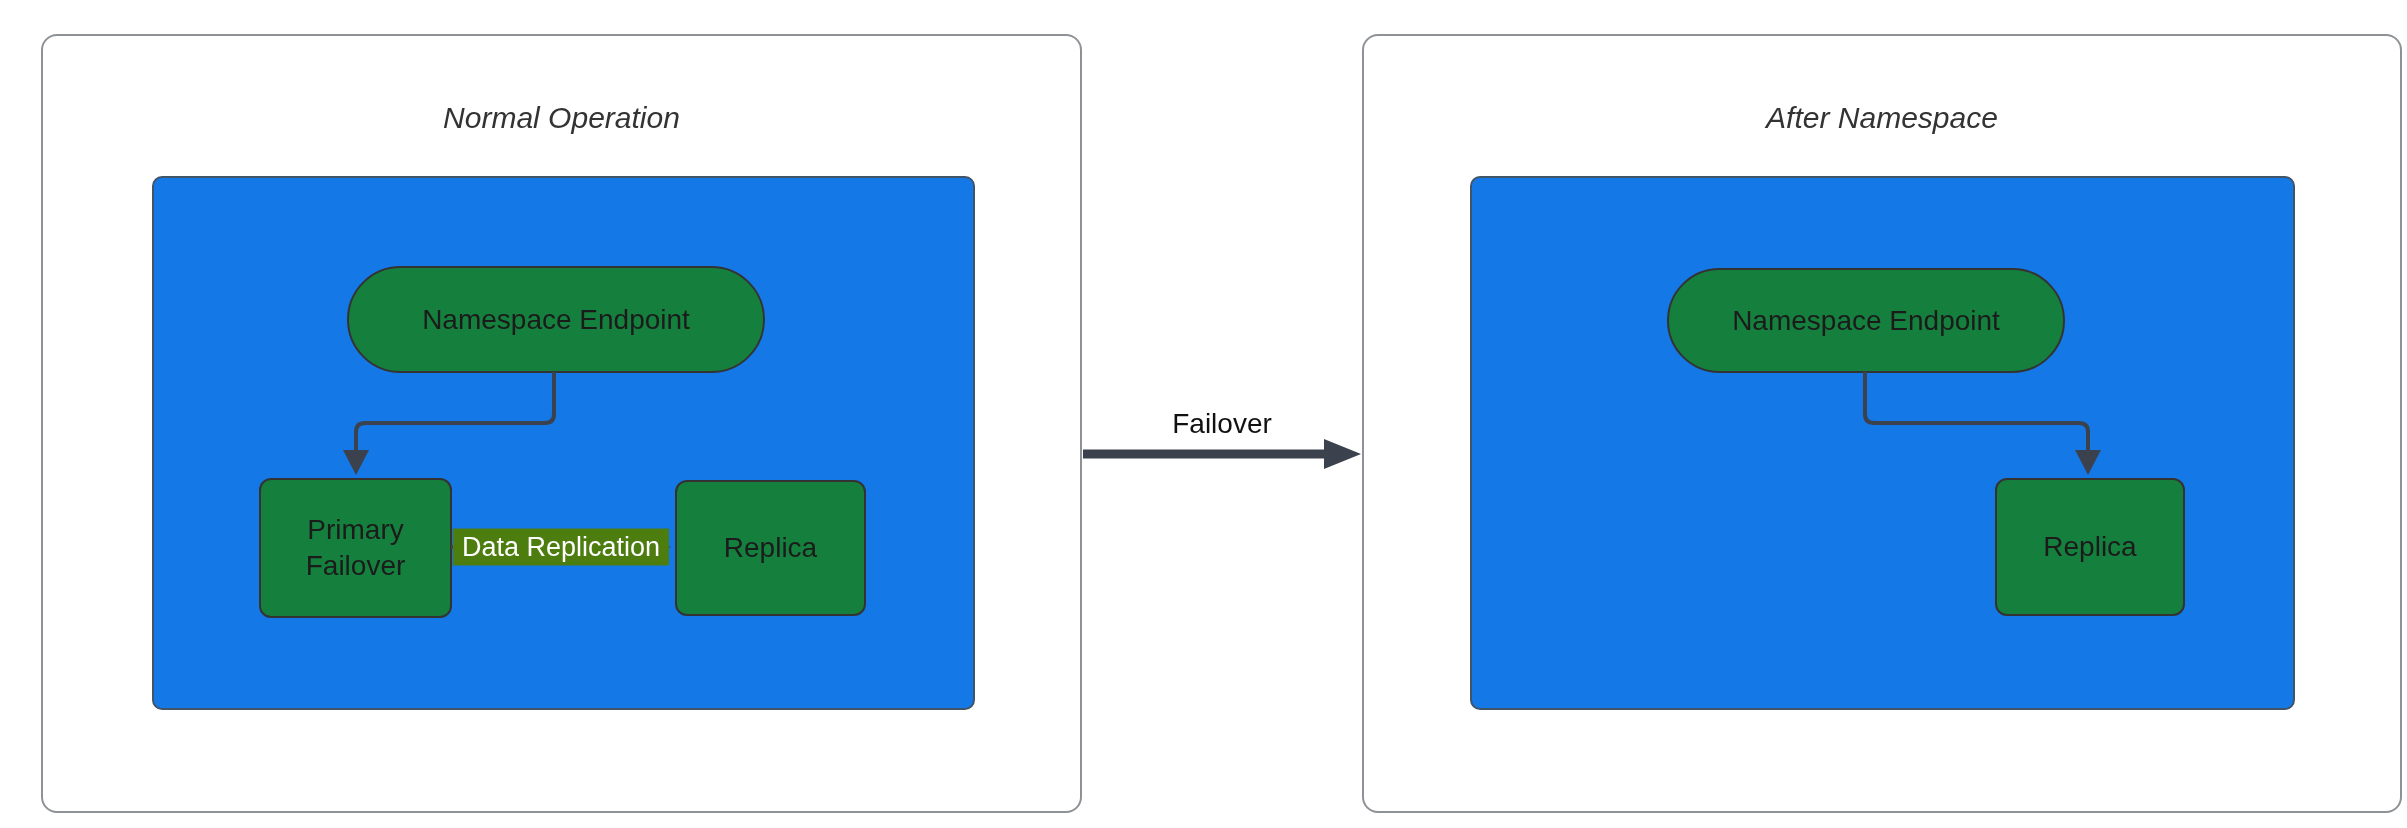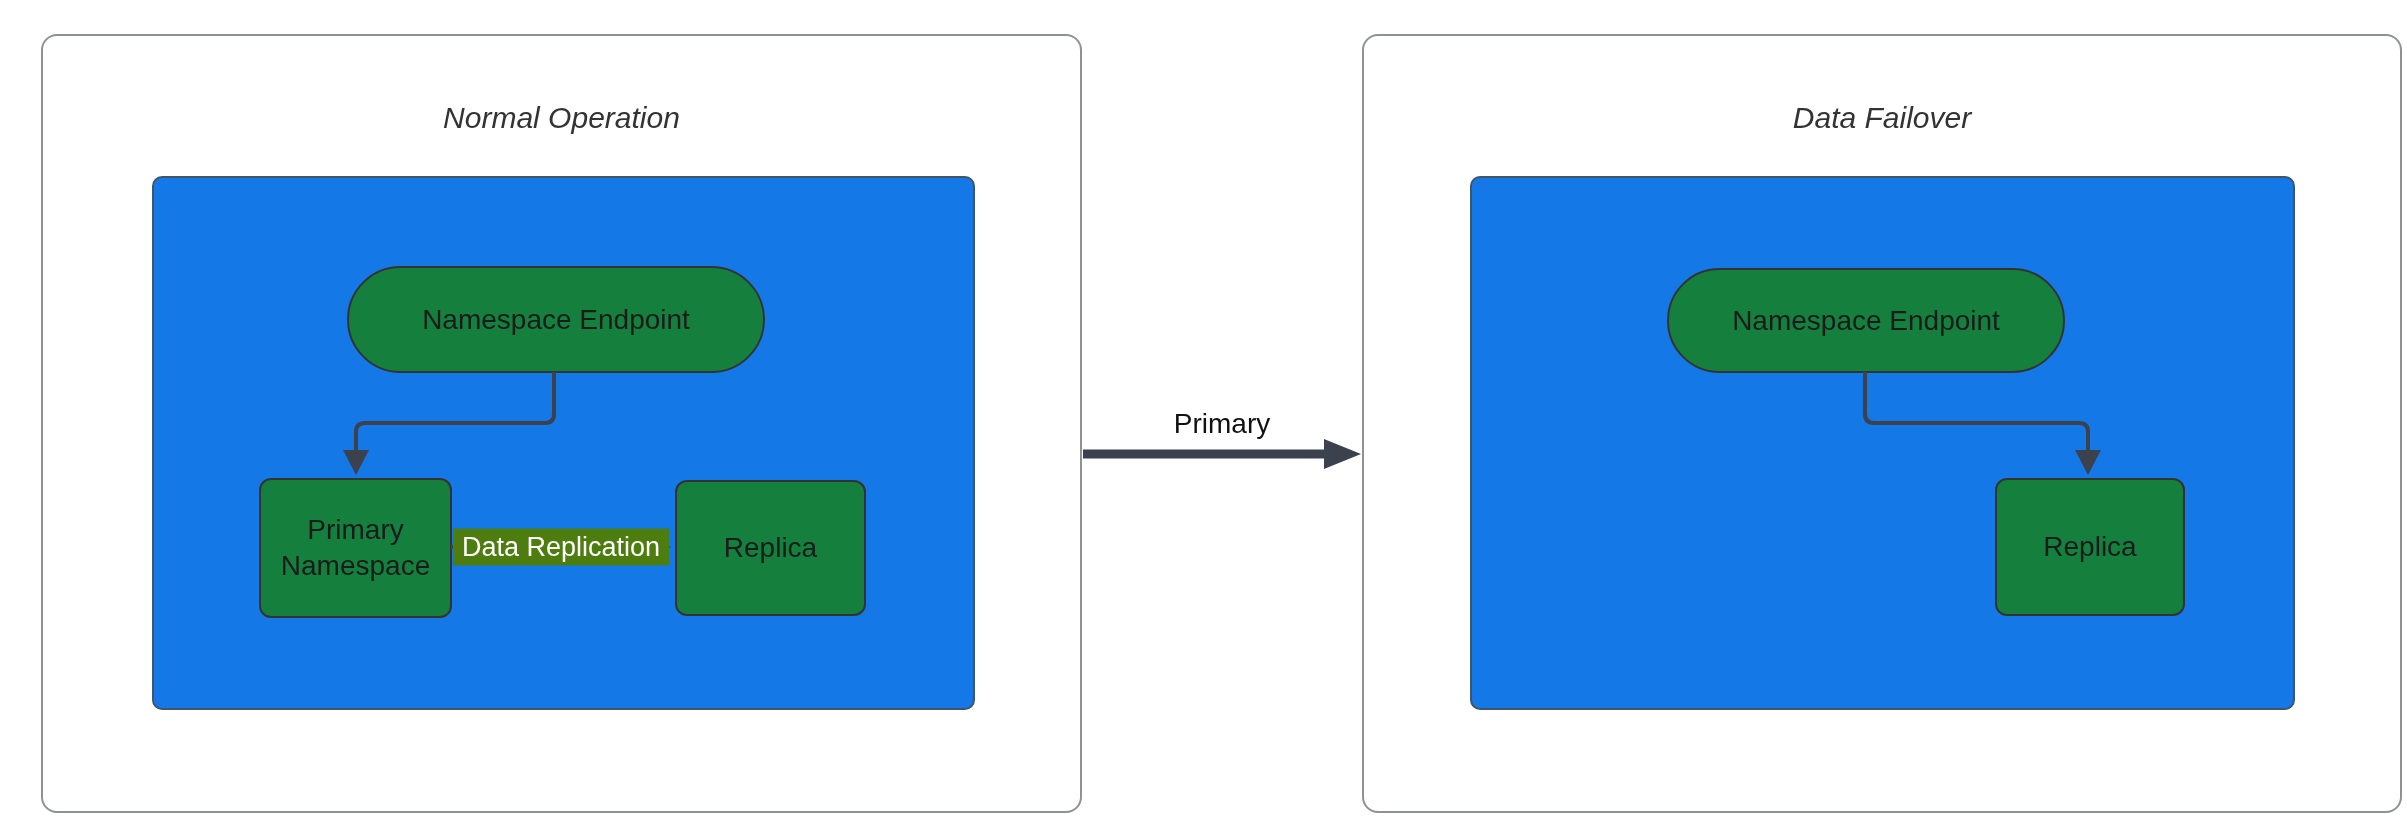--- a/index.html
+++ b/index.html
@@ -47,29 +47,29 @@
 
 <div class="canvas">
 
   <section class="panel" style="left:21px;top:23px;width:1041px;height:779px">
     <div class="panel-title">Normal Operation</div>
     <div class="cluster" style="left:109px;top:140px;width:823px;height:534px"></div>
     <div class="node pill" style="left:304px;top:230px;width:418px;height:107px">
       <span>Namespace Endpoint</span>
     </div>
     <div class="node" style="left:216px;top:442px;width:193px;height:140px">
-      <span>Primary Namespace</span>
+      <span>Primary Failover</span>
     </div>
     <div class="node" style="left:632px;top:444px;width:191px;height:136px">
       <span>Replica</span>
     </div>
   </section>
 
   <section class="panel" style="left:1342px;top:23px;width:1040px;height:779px">
-    <div class="panel-title">Data Failover</div>
+    <div class="panel-title">After Namespace</div>
     <div class="cluster" style="left:106px;top:140px;width:825px;height:534px"></div>
     <div class="node pill" style="left:303px;top:232px;width:398px;height:105px">
       <span>Namespace Endpoint</span>
     </div>
     <div class="node" style="left:631px;top:442px;width:190px;height:138px">
       <span>Replica</span>
     </div>
   </section>
 
   <svg class="edges-layer" width="2407" height="828" viewBox="0 0 2407 828">
@@ -81,15 +81,15 @@
     <g fill="#3b424e" stroke="none">
       <polygon points="336,464 323,439 349,439"></polygon>
       <polygon points="651,536 623,524 623,548"></polygon>
       <polygon points="2068,464 2055,439 2081,439"></polygon>
       <rect x="1063" y="438.5" width="244" height="9"></rect>
       <polygon points="1341,443 1304,428 1304,458"></polygon>
     </g>
   </svg>
 
   <div class="edge-label" style="left:541px;top:536px">Data Replication</div>
-  <div class="transition-label" style="left:1202px;top:398px">Primary</div>
+  <div class="transition-label" style="left:1202px;top:398px">Failover</div>
 
 </div>
 
 </body></html>

